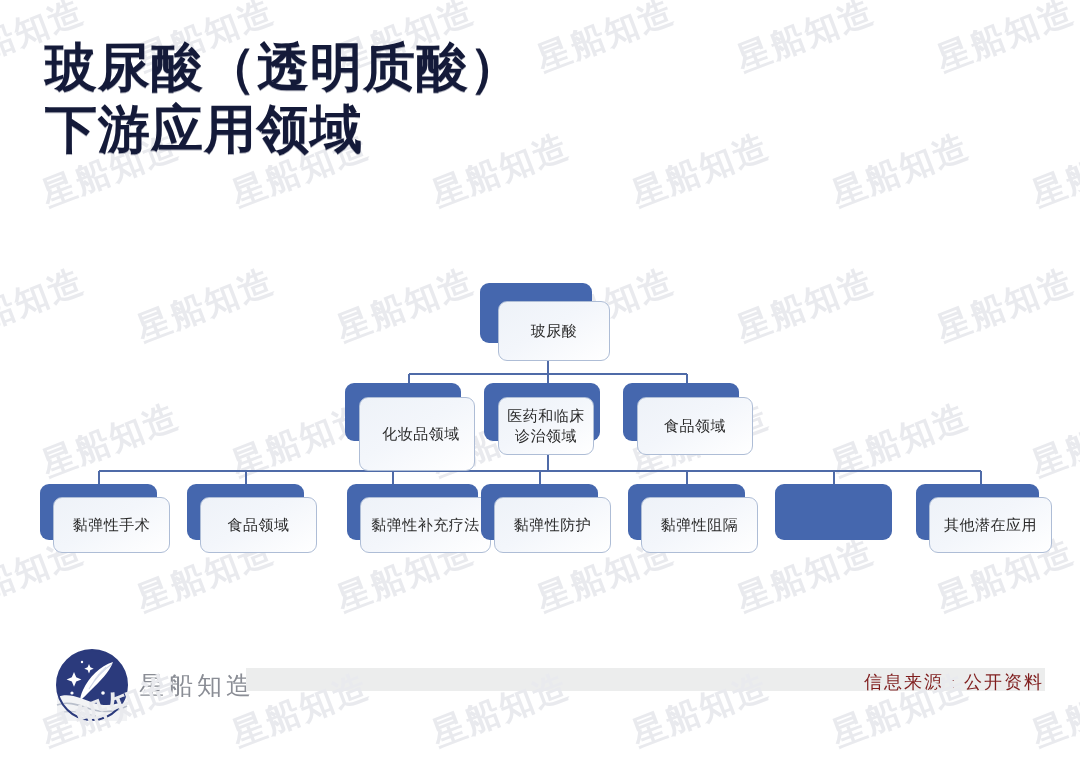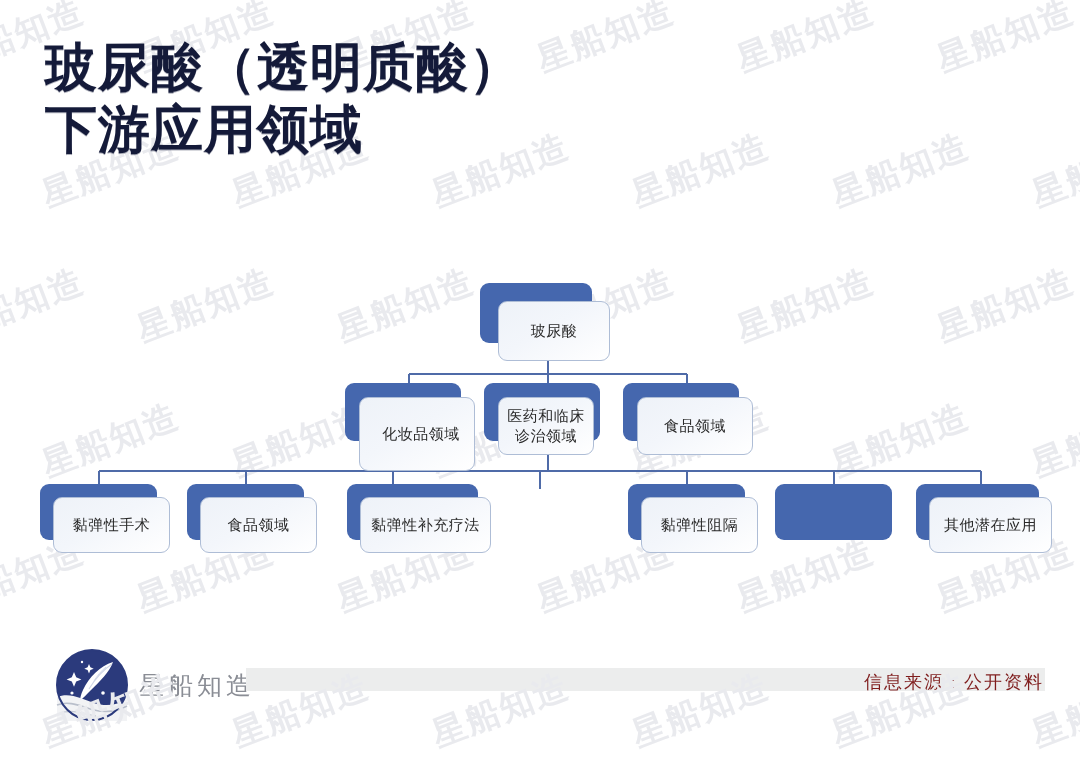--- a/index.html
+++ b/index.html
@@ -177,20 +177,26 @@
       </div>
     </div>
 
     <div class="node" style="left:327px;top:484px;width:144px;height:70px;margin-left:20px;">
       <div class="shadowbox" style="left:0;top:0;width:131px;height:56px;"></div>
       <div class="facebox" style="left:13px;top:13px;width:131px;height:56px;">
         <span class="label">黏弹性补充疗法</span>
       </div>
     </div>
 
+    <div class="node" style="left:481px;top:484px;width:130px;height:70px;">
+      <div class="shadowbox" style="left:0;top:0;width:117px;height:56px;"></div>
+      <div class="facebox" style="left:13px;top:13px;width:117px;height:56px;">
+        <span class="label">黏弹性防护</span>
+      </div>
+    </div>
 
     <div class="node" style="left:628px;top:484px;width:130px;height:70px;">
       <div class="shadowbox" style="left:0;top:0;width:117px;height:56px;"></div>
       <div class="facebox" style="left:13px;top:13px;width:117px;height:56px;">
         <span class="label">黏弹性阻隔</span>
       </div>
     </div>
 
     <div class="node" style="left:775px;top:484px;width:130px;height:70px;">
       <div class="shadowbox" style="left:0;top:0;width:117px;height:56px;"></div>

